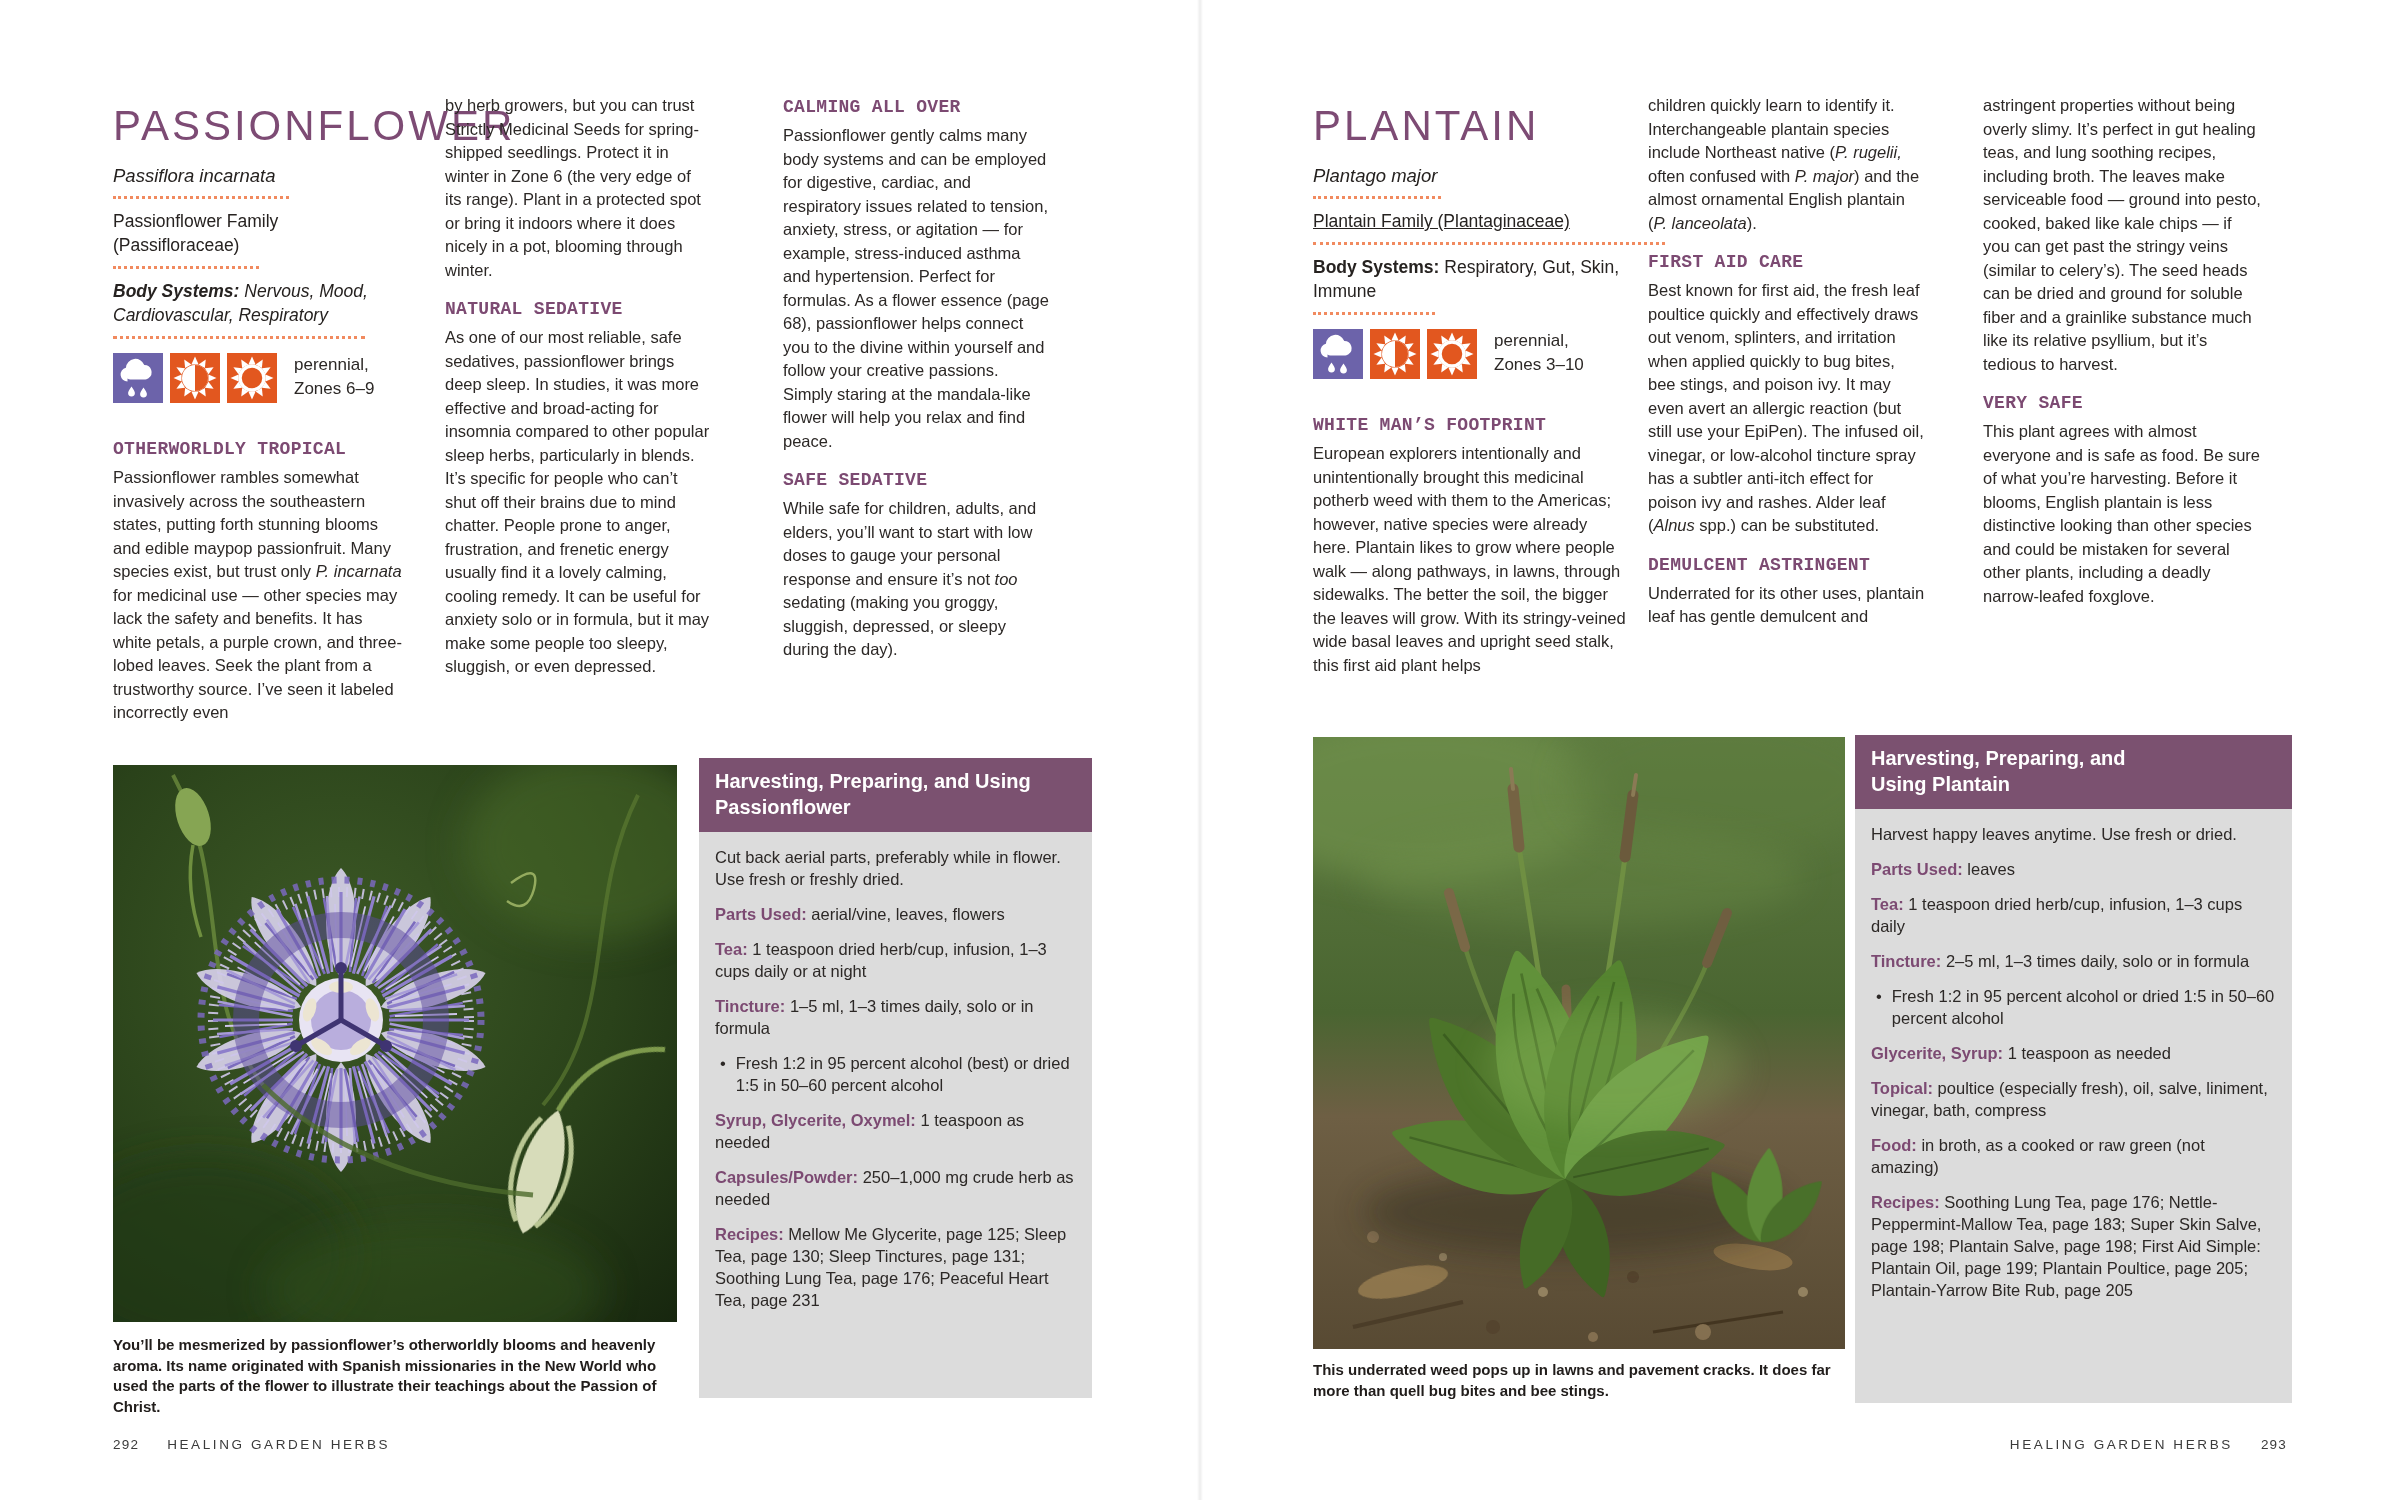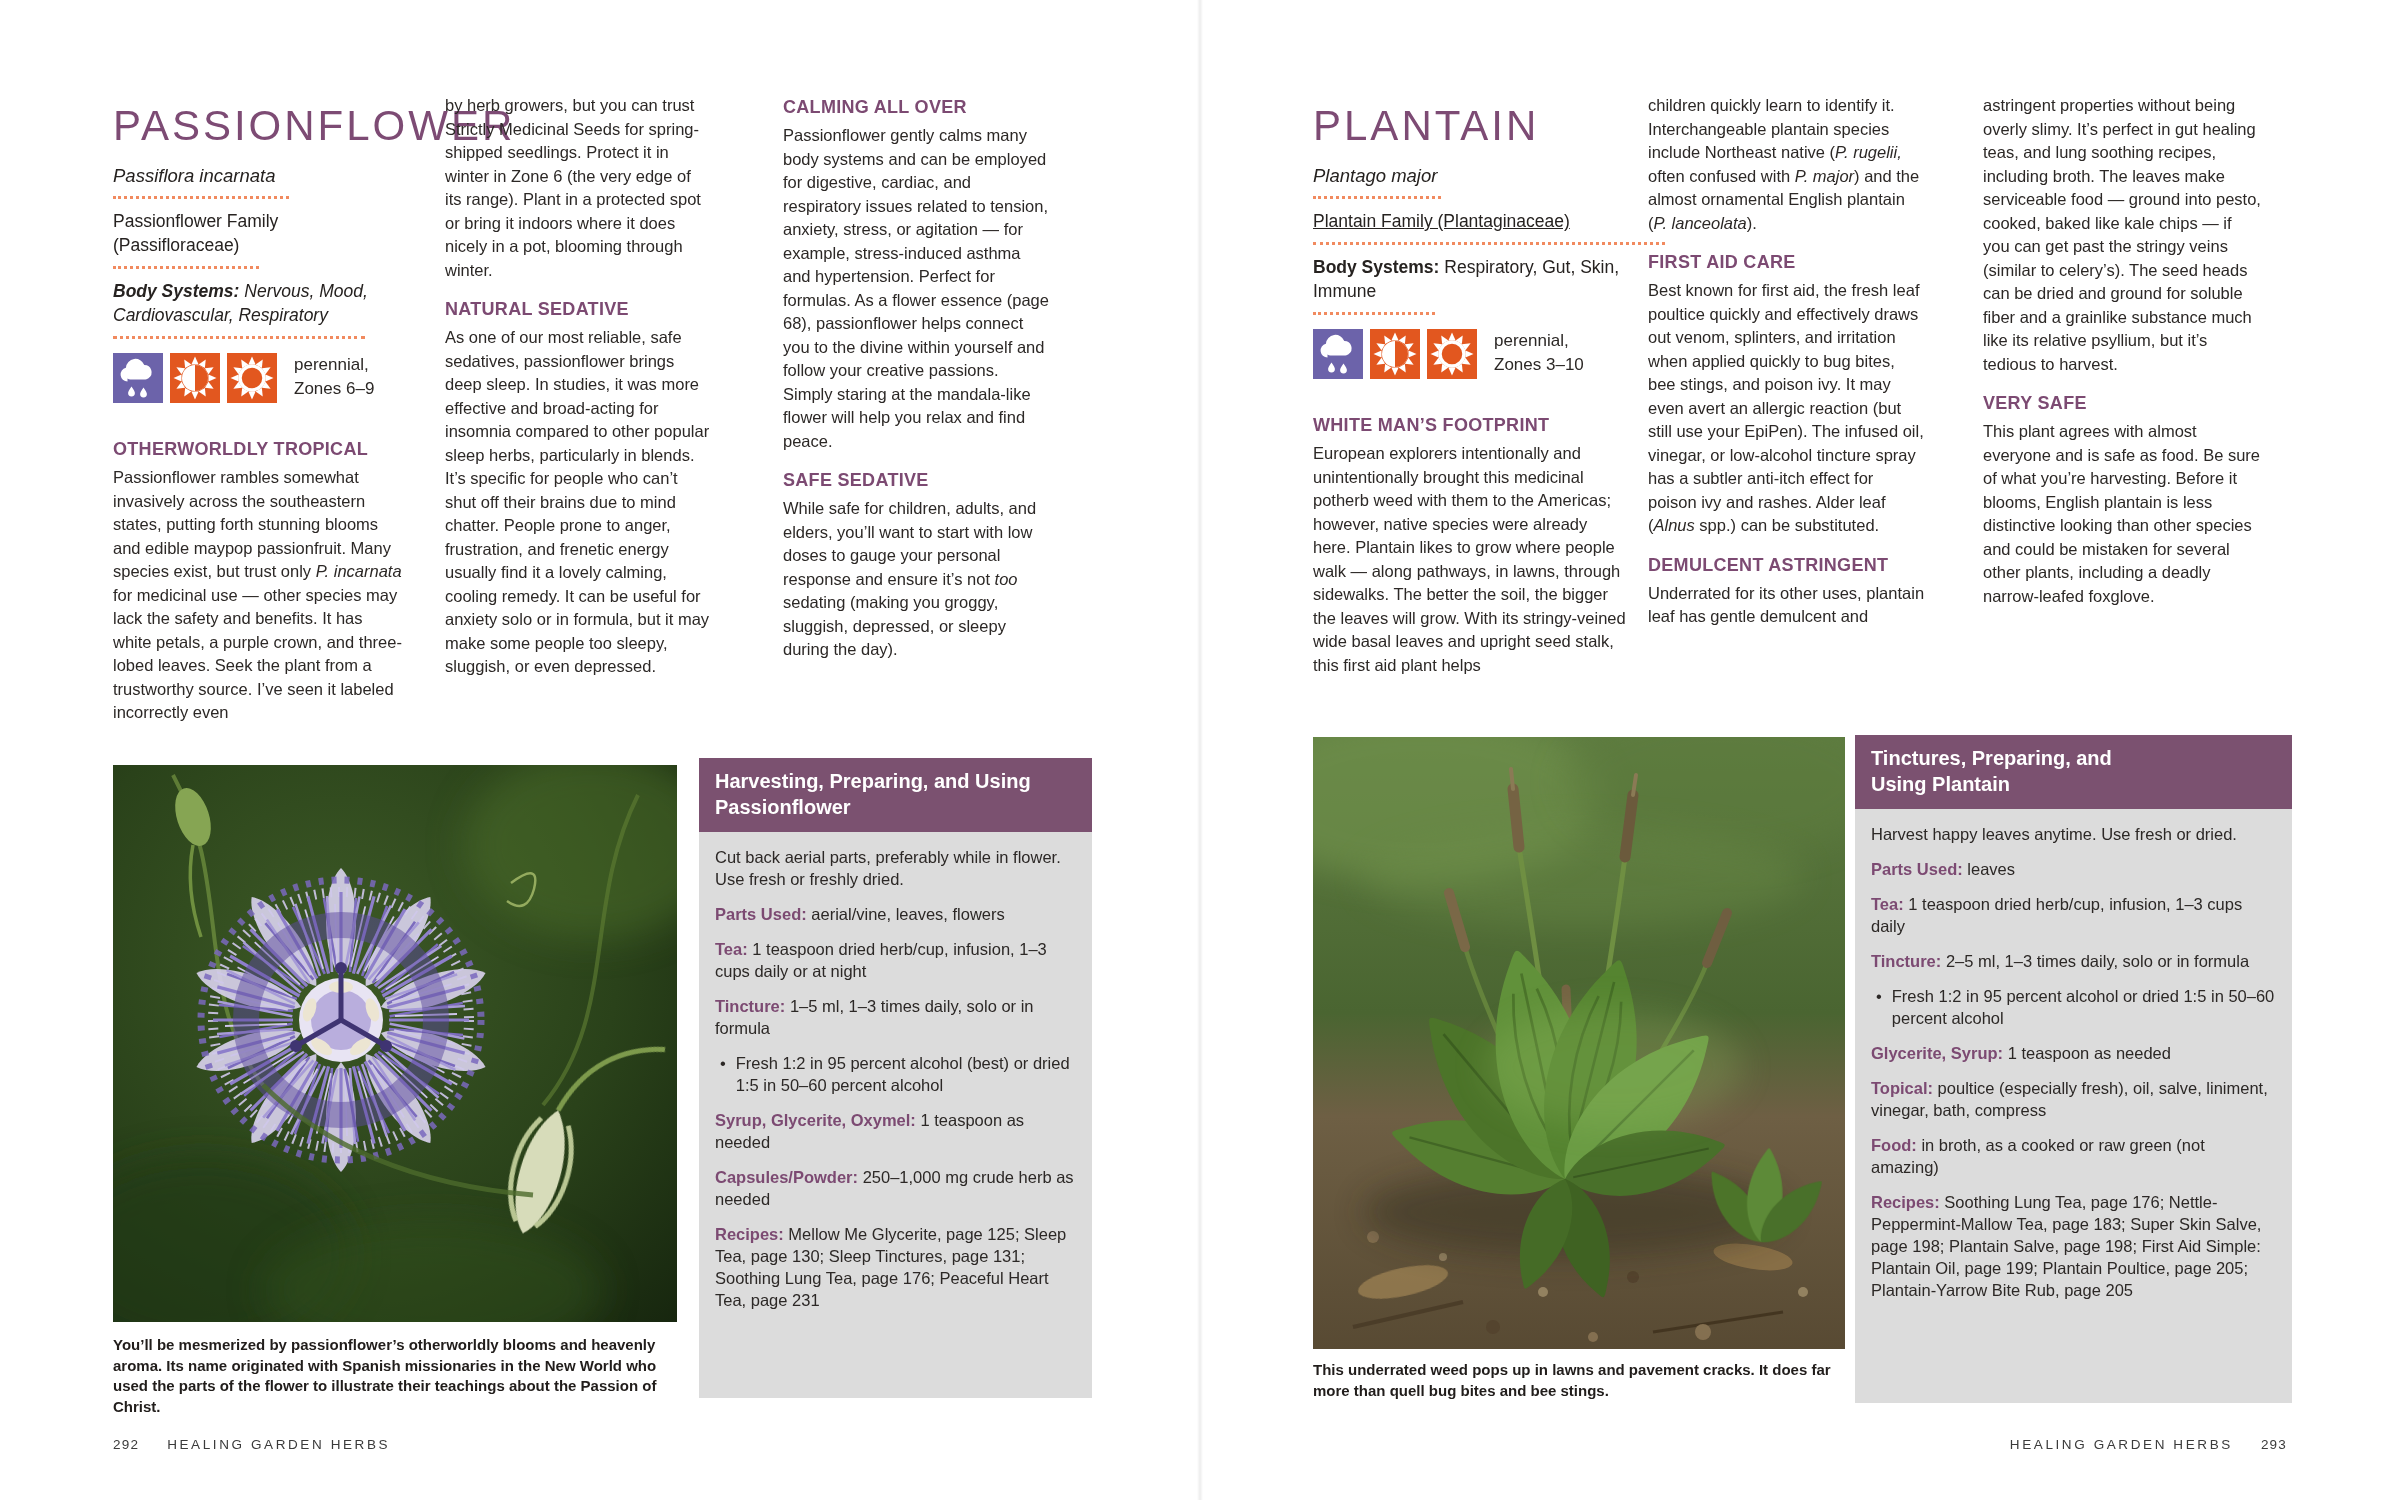--- a/index.html
+++ b/index.html
@@ -20,21 +20,21 @@
   .family, .bodysys { font-size:17.5px; line-height:24px; color:#262220; }
   .bodysys b { font-weight:700; }
   .icons { display:flex; align-items:flex-start; gap:7px; margin-top:14px; }
   .icon { width:50px; height:50px; display:block; flex:none; }
   .zone { font-size:17px; line-height:24px; margin-left:10px; padding-top:0px; }
 
   
   .col { position:absolute; font-size:16.5px; line-height:23.5px; color:#2c2826;margin-top:12px; }
   .col p { margin:0; }
   h3.sect { font-size:18px; line-height:22px; font-weight:700; letter-spacing:.3px;
-    color:#7c4a72; margin:16px 0 6px; }
+    color:#7c4a72; margin:16px 0 6px;font-family:Liberation Mono, monospace; }
   .col h3.sect:first-child { margin-top:2px; }
 
   
   .photo { position:absolute; overflow:hidden; background:#2a421a; }
   .photo svg { display:block; width:100%; height:100%; }
 
   .caption { position:absolute; font-size:15px; font-weight:700; line-height:20.5px; color:#211d1b; }
 
   
   .harvest { position:absolute; background:#dcdcdc; }
@@ -422,21 +422,21 @@
         </g>
     </g>
     <ellipse cx="300" cy="330" rx="130" ry="60" fill="#9cc268" opacity=".22" filter="url(#plblur)"></ellipse>
   </svg>
 </div>
 
 <div class="caption" style="left:1313px; top:1360px; width:548px;">This underrated weed pops up in lawns and pavement cracks. It does far more than quell bug bites and bee stings.</div>
 
 <div class="harvest" style="left:1855px; top:735px; width:437px; height:668px;">
   <div class="hdr">
-    <span>Tinctures, Preparing, and</span><br>
+    <span>Harvesting, Preparing, and</span><br>
     <span>Using Plantain</span>
   </div>
   <div class="bd">
     <p>Harvest happy leaves anytime. Use fresh or dried.</p>
     <p><span class="lbl">Parts Used:</span><span> leaves</span></p>
     <p><span class="lbl">Tea:</span><span> 1 teaspoon dried herb/cup, infusion, 1–3 cups daily</span></p>
     <p><span class="lbl">Tincture:</span><span> 2–5 ml, 1–3 times daily, solo or in formula</span></p>
     <p class="bullet">
         <span>Fresh 1:2 in 95 percent alcohol or dried 1:5 in 50–60 percent alcohol</span>
       </p>

